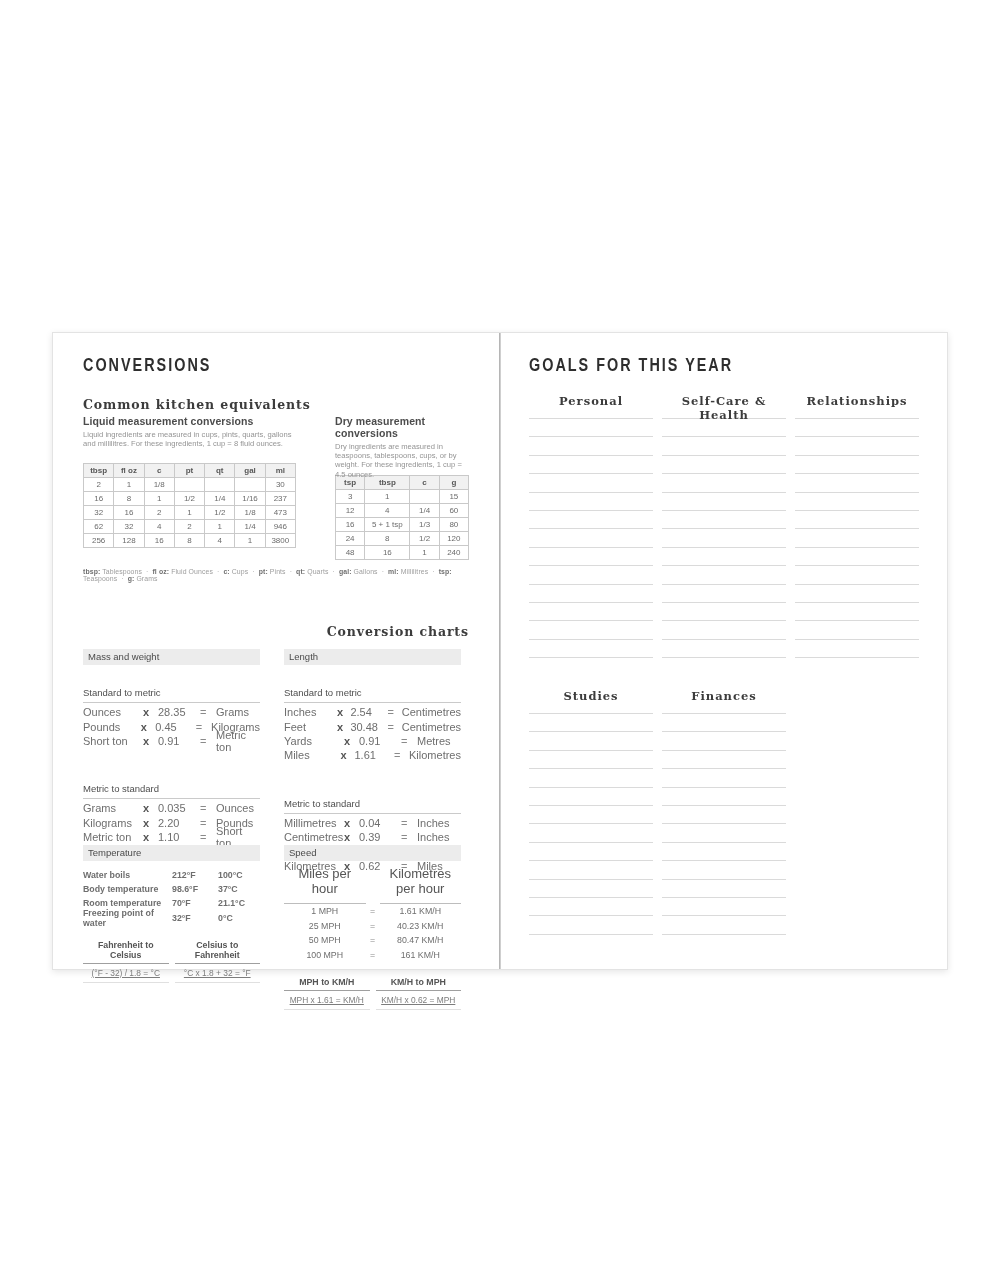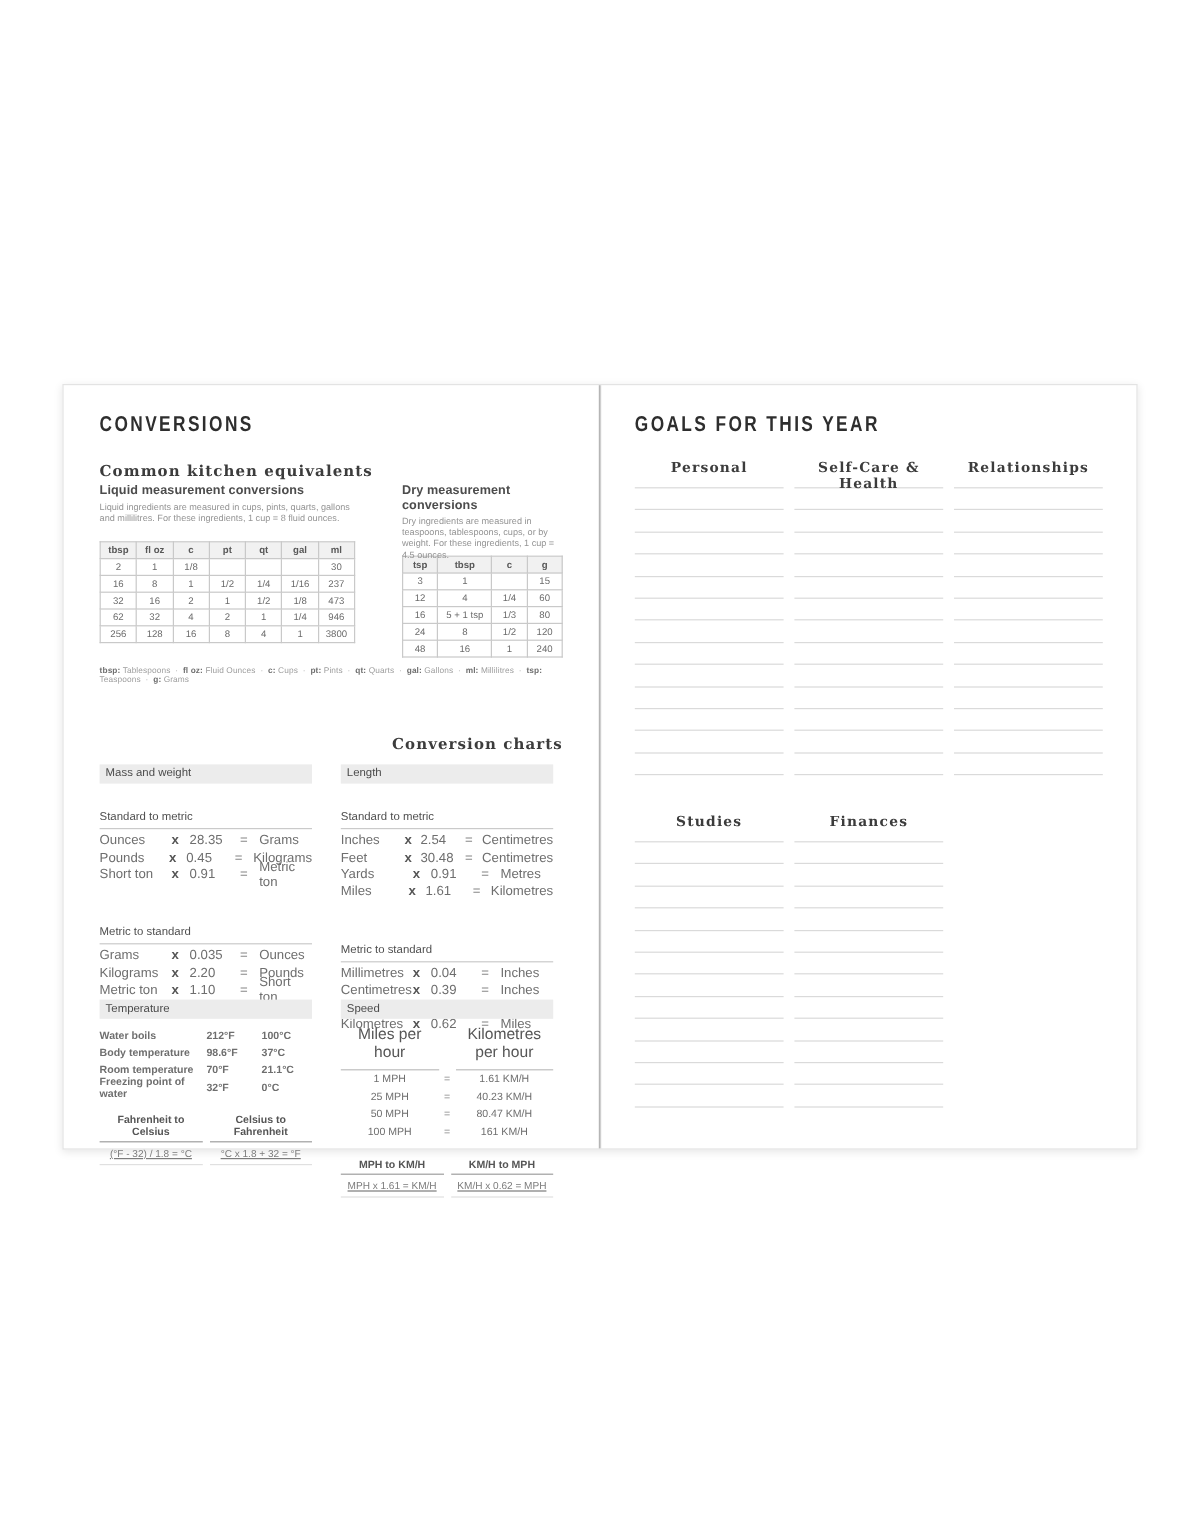--- a/index.html
+++ b/index.html
@@ -10,21 +10,21 @@
     --text-faint:#8f8f8f;
     --banner:#ececec;
     --thead:#f1f1f1;
     --tborder:#c9c9c9;
     --rule:#dadada;
     --gutter:#b5b5b5;
   }
   *{margin:0;padding:0;box-sizing:border-box;}
   html,body{width:1000px;height:1278px;background:#fff;
     font-family:"Liberation Sans","DejaVu Sans",sans-serif;color:var(--text-soft);}
-  .spread{position:absolute;left:52px;top:320px;width:896px;height:638px;
+  .spread{position:absolute;left:52px;top:332px;width:896px;height:638px;
     background:var(--paper);display:flex;
     border:1px solid #e3e3e3;box-shadow:0 2px 7px rgba(0,0,0,.10);}
   .page{width:447px;position:relative;padding:0 30px;}
   .page-left{border-right:1px solid var(--gutter);}
   .page-right{border-left:1px solid #cfcfcf;padding:0 28px;}
 
   .page-title{display:inline-block;margin-top:22px;font-size:18px;font-weight:700;
     letter-spacing:2.5px;color:var(--ink);transform:scaleX(.8);transform-origin:left center;
     white-space:nowrap;}
 

